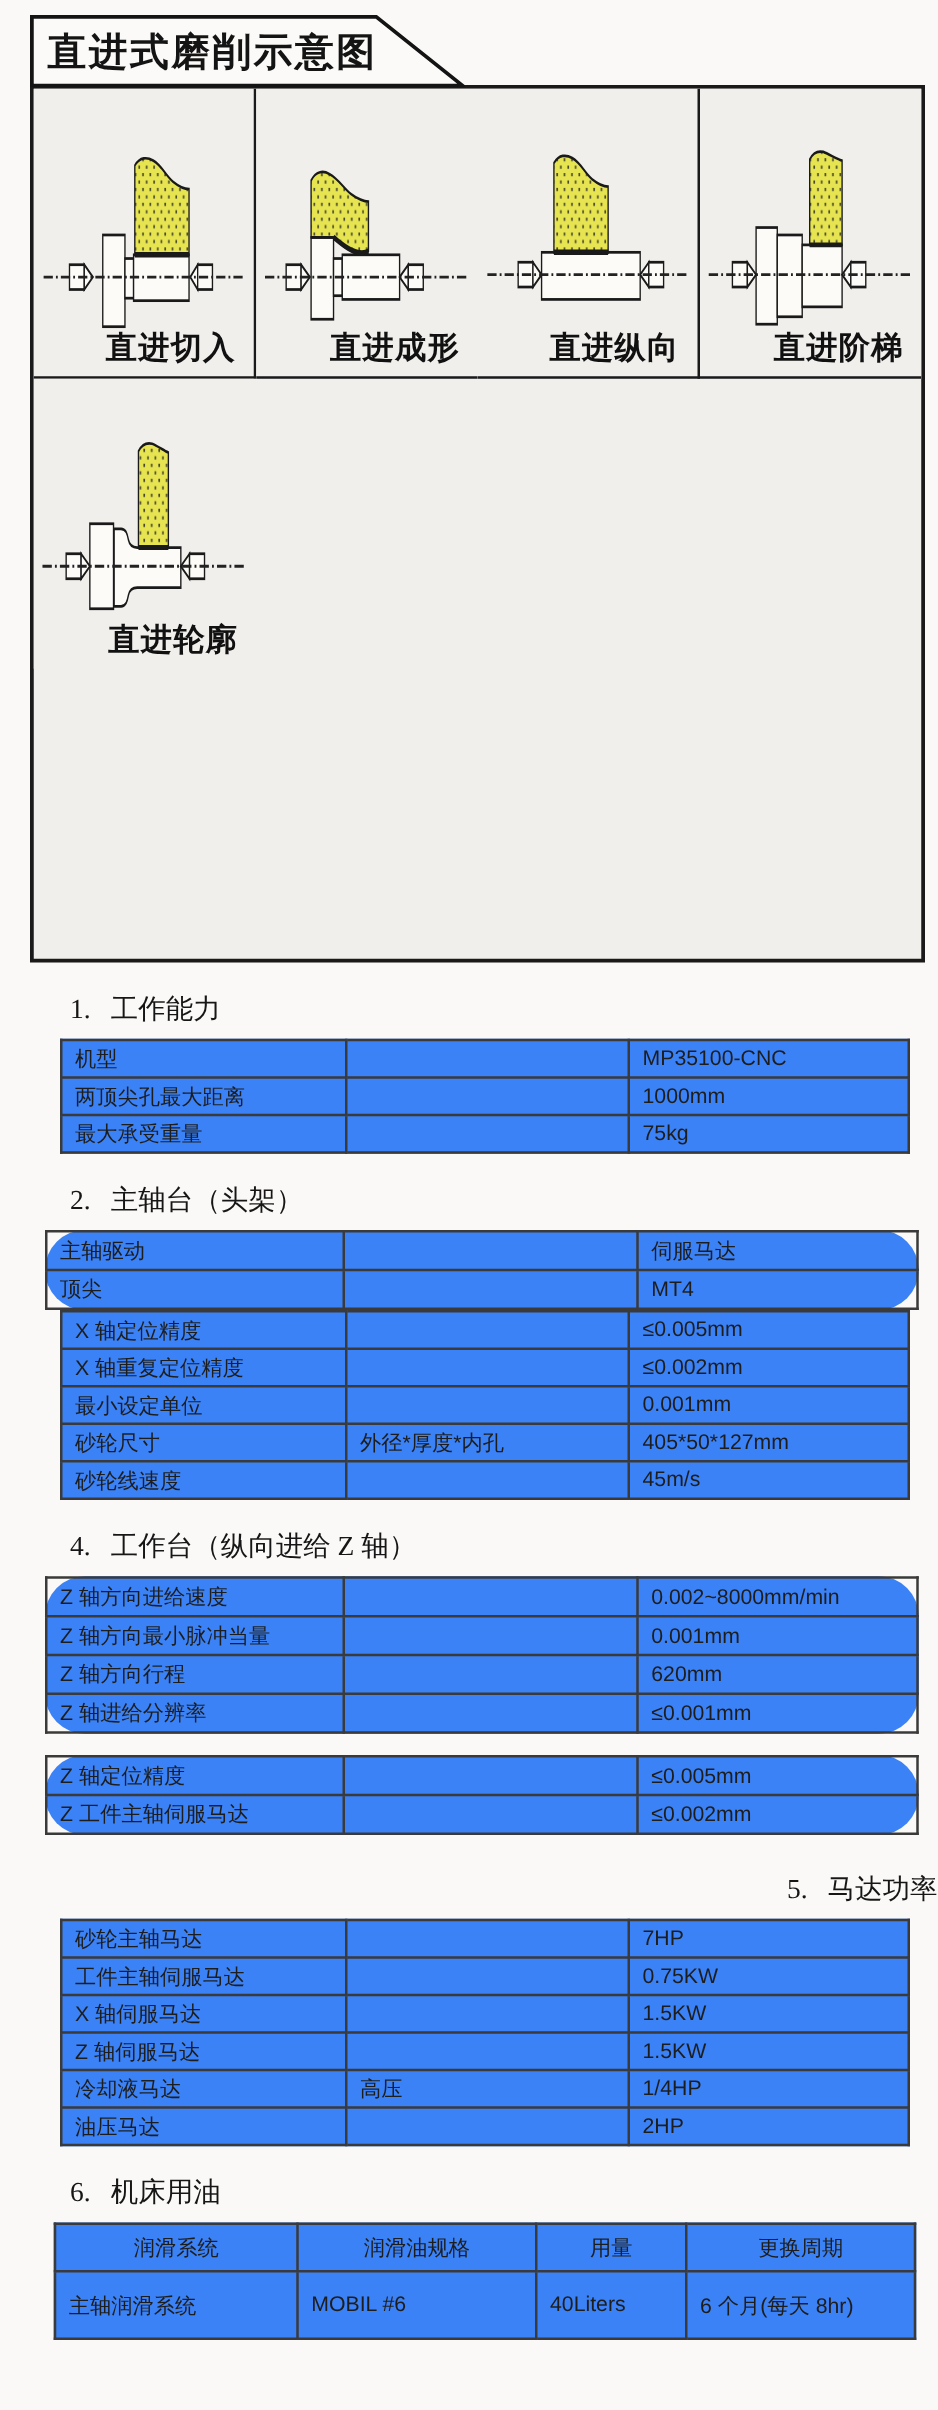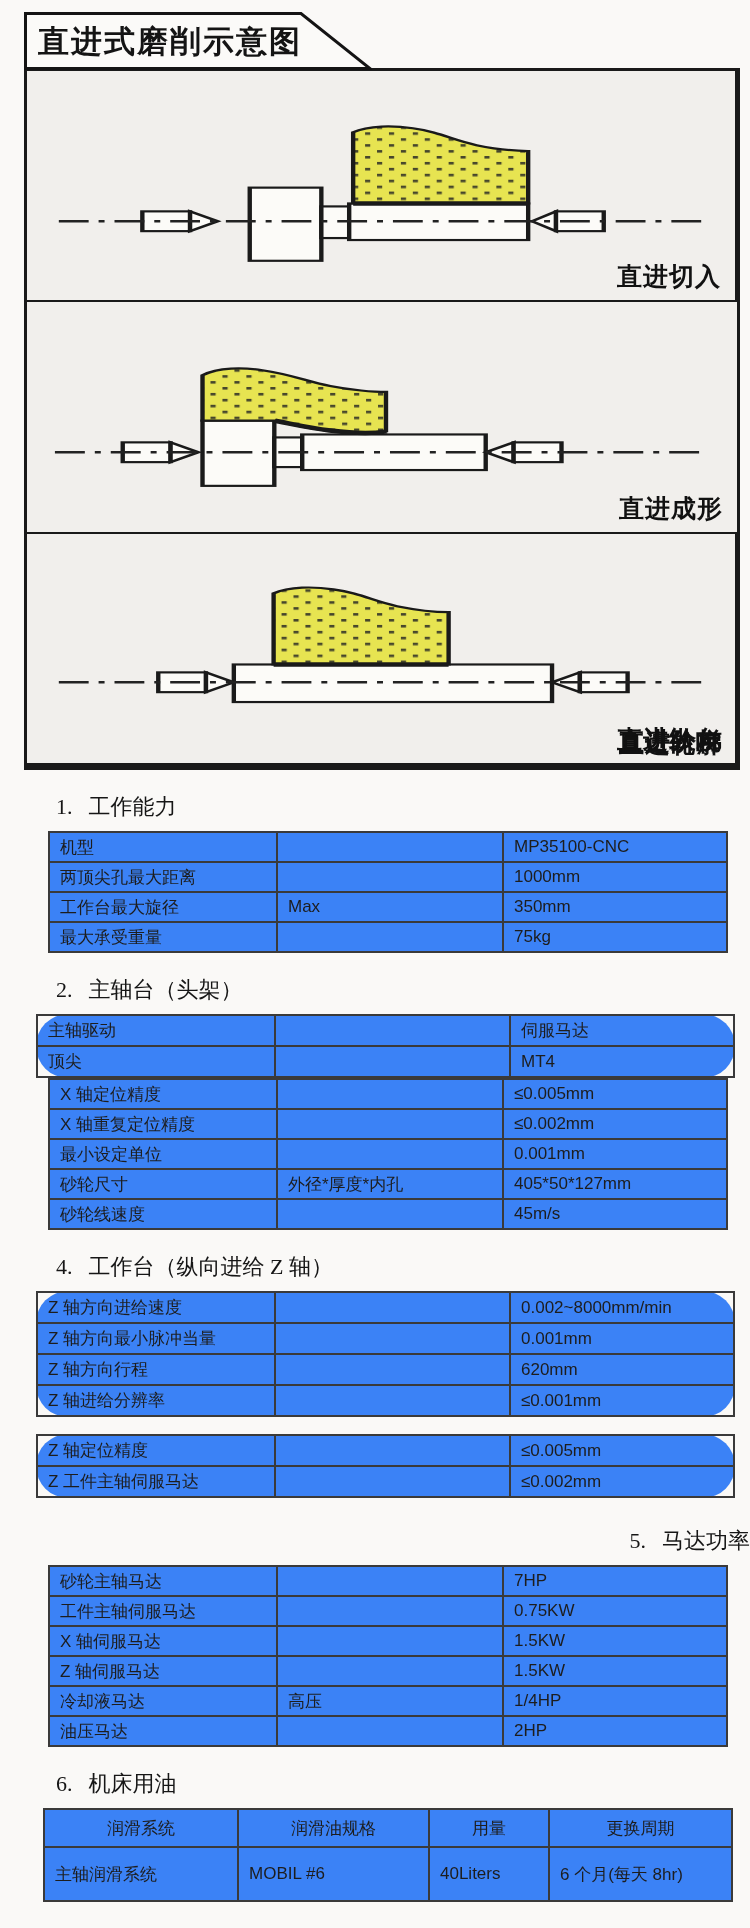--- a/index.html
+++ b/index.html
@@ -12,21 +12,21 @@
   .banner{position:relative;margin:12px 0 0 24px;width:348px;height:58px;}
   .banner svg{position:absolute;left:0;top:0;}
   .banner-title{
     position:absolute;left:14px;top:9px;font-size:31px;font-weight:700;
     letter-spacing:2px;color:#141414;white-space:nowrap;
   }
   
   .diagram{
     margin-left:24px;margin-top:-2px;width:710px;height:696px;
     border:3px solid #1a1a1a;display:grid;
-    grid-template-columns:1fr;grid-template-rows:1fr 1fr 1fr;
+    grid-template-columns:1fr 1fr 1fr 1fr;grid-template-rows:1fr 1fr 1fr;
     background:#f1efec;box-sizing:content-box;
   }
   .cell{position:relative;background:#f1efec;}
   .cell.cr{border-right:2.5px solid #1a1a1a;}
   .cell.cb{border-bottom:2.5px solid #1a1a1a;}
   .cell svg.panel{position:absolute;inset:0;width:100%;height:100%;}
   .panel-label{
     position:absolute;right:14px;bottom:7px;font-size:25px;font-weight:700;
     letter-spacing:1px;color:#111;
   }
@@ -178,25 +178,20 @@
           <td>机型</td>
           <td></td>
           <td>MP35100-CNC</td>
         </tr>
         <tr>
           <td>两顶尖孔最大距离</td>
           <td></td>
           <td>1000mm</td>
         </tr>
         <tr>
-          <td>工作台最大旋径</td>
-          <td>Max</td>
-          <td>350mm</td>
-        </tr>
-        <tr>
           <td>最大承受重量</td>
           <td></td>
           <td>75kg</td>
         </tr>
       </tbody>
   </table>
 </div>
 
 <div>
   <div class="sec-heading">

